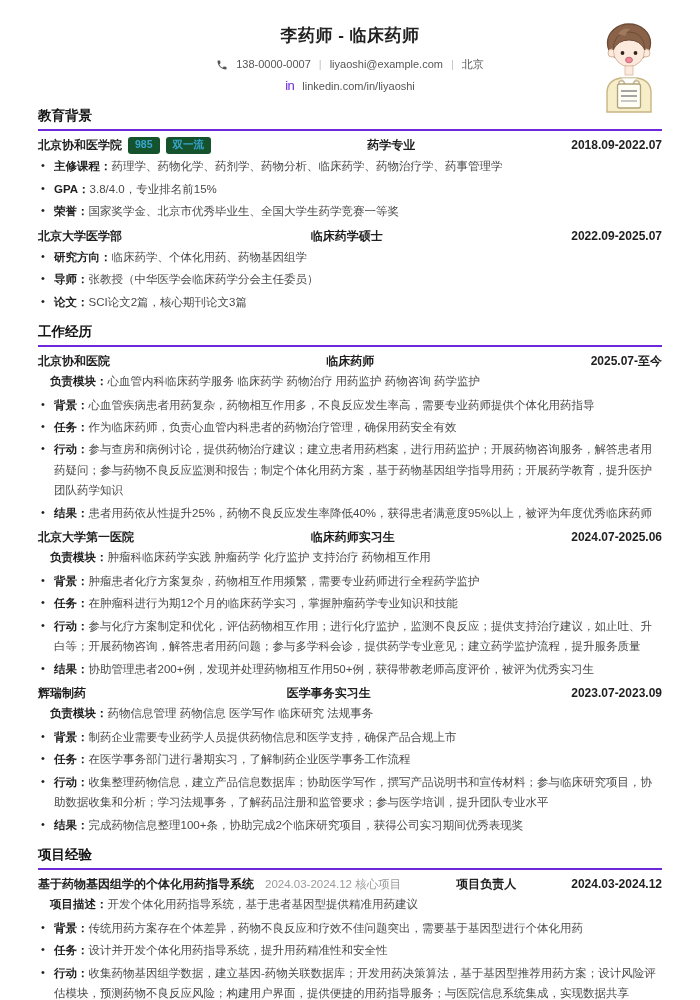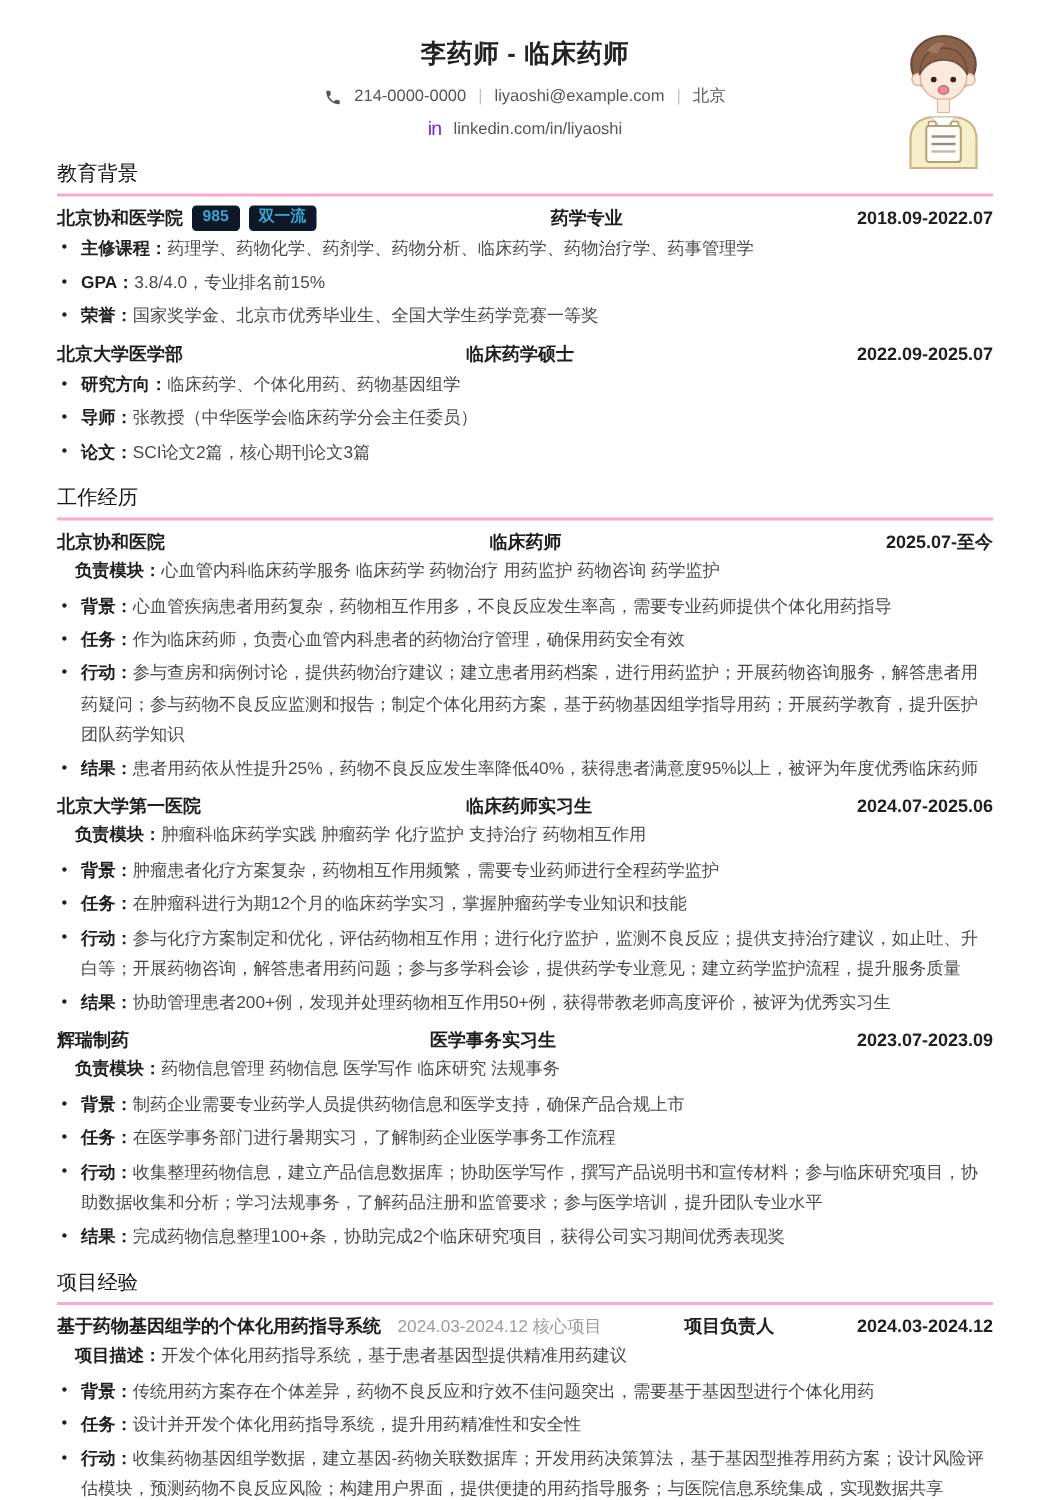--- a/index.html
+++ b/index.html
@@ -11,29 +11,29 @@
   
   .hdr { position:relative; text-align:center; padding-top:8px; margin-bottom:4px; }
   .name { font-size:17px; font-weight:700; color:#222; margin-bottom:9px; letter-spacing:.5px; }
   .contact { display:flex; justify-content:center; align-items:center; gap:8px;
              font-size:11px; color:#555; line-height:1.55; margin-bottom:3px; }
   .sep { color:#c2c2c2; }
   .in-glyph { font-weight:400; font-size:13px; color:#6d28d9; letter-spacing:-.5px; }
   .avatar { position:absolute; right:0; top:2px; width:66px; height:96px; }
 
   
-  .sec-title { font-size:13.5px; font-weight:400; color:#141414; border-bottom:2px solid #f9a8d4;
+  .sec-title { font-size:13.5px; font-weight:700; color:#141414; border-bottom:2px solid #6d28d9;
                padding-bottom:4px; margin:11px 0 5px 0; }
 
   
   .row3 { display:flex; align-items:baseline; margin:6px 0 2px 0; font-size:12px; font-weight:700; color:#1f1f1f;gap:40px; }
   .row3 .l { display:flex; align-items:center; gap:6px; white-space:nowrap; }
   .row3 .m { flex:1; text-align:center; }
   .row3 .r { white-space:nowrap; }
-  .badge { font-size:10.5px; font-weight:600; color:#38a6cf; background:#0f172a;
+  .badge { font-size:10.5px; font-weight:600; color:#38a6cf; background:#14532d;
            padding:1px 7px 2px 7px; border-radius:3px; line-height:1.3; }
   .meta { color:#9b9b9b; font-weight:400; font-size:11.5px; margin-left:5px; white-space:nowrap; }
 
   .module, .desc { font-size:11.5px; color:#4a4a4a; line-height:1.7; margin:0 0 3px 12px; }
   .blabel { font-weight:700; color:#1f1f1f; }
 
   .bullet { position:relative; padding-left:16px; font-size:11.5px; line-height:1.78; margin:2px 0; color:#4a4a4a; }
   .bullet .dot { position:absolute; left:3px; top:0; color:#1d1d1d; font-size:11px; }
 </style>
 </head>
@@ -43,21 +43,21 @@
 
   <div class="hdr">
     <div class="name">李药师 - 临床药师</div>
 
     <div class="contact">
       <span style="display:inline-flex;">
         <svg width="12" height="12" viewBox="0 0 24 24" fill="#555" aria-hidden="true">
           <path d="M6.62 10.79c1.44 2.83 3.76 5.14 6.59 6.59l2.2-2.21c.27-.27.67-.36 1.02-.24 1.12.37 2.33.57 3.57.57.55 0 1 .45 1 1V20c0 .55-.45 1-1 1-9.39 0-17-7.61-17-17 0-.55.45-1 1-1h3.5c.55 0 1 .45 1 1 0 1.25.2 2.45.57 3.57.11.35.03.74-.25 1.02l-2.2 2.2z"></path>
         </svg>
       </span>
-      <span>214-0000-0000</span>
+      <span>138-0000-0007</span>
       <span class="sep">|</span>
       <span>liyaoshi@example.com</span>
       <span class="sep">|</span>
       <span>北京</span>
     </div>
 
     <div class="contact">
       <span class="in-glyph">in</span>
       <span>linkedin.com/in/liyaoshi</span>
     </div>

